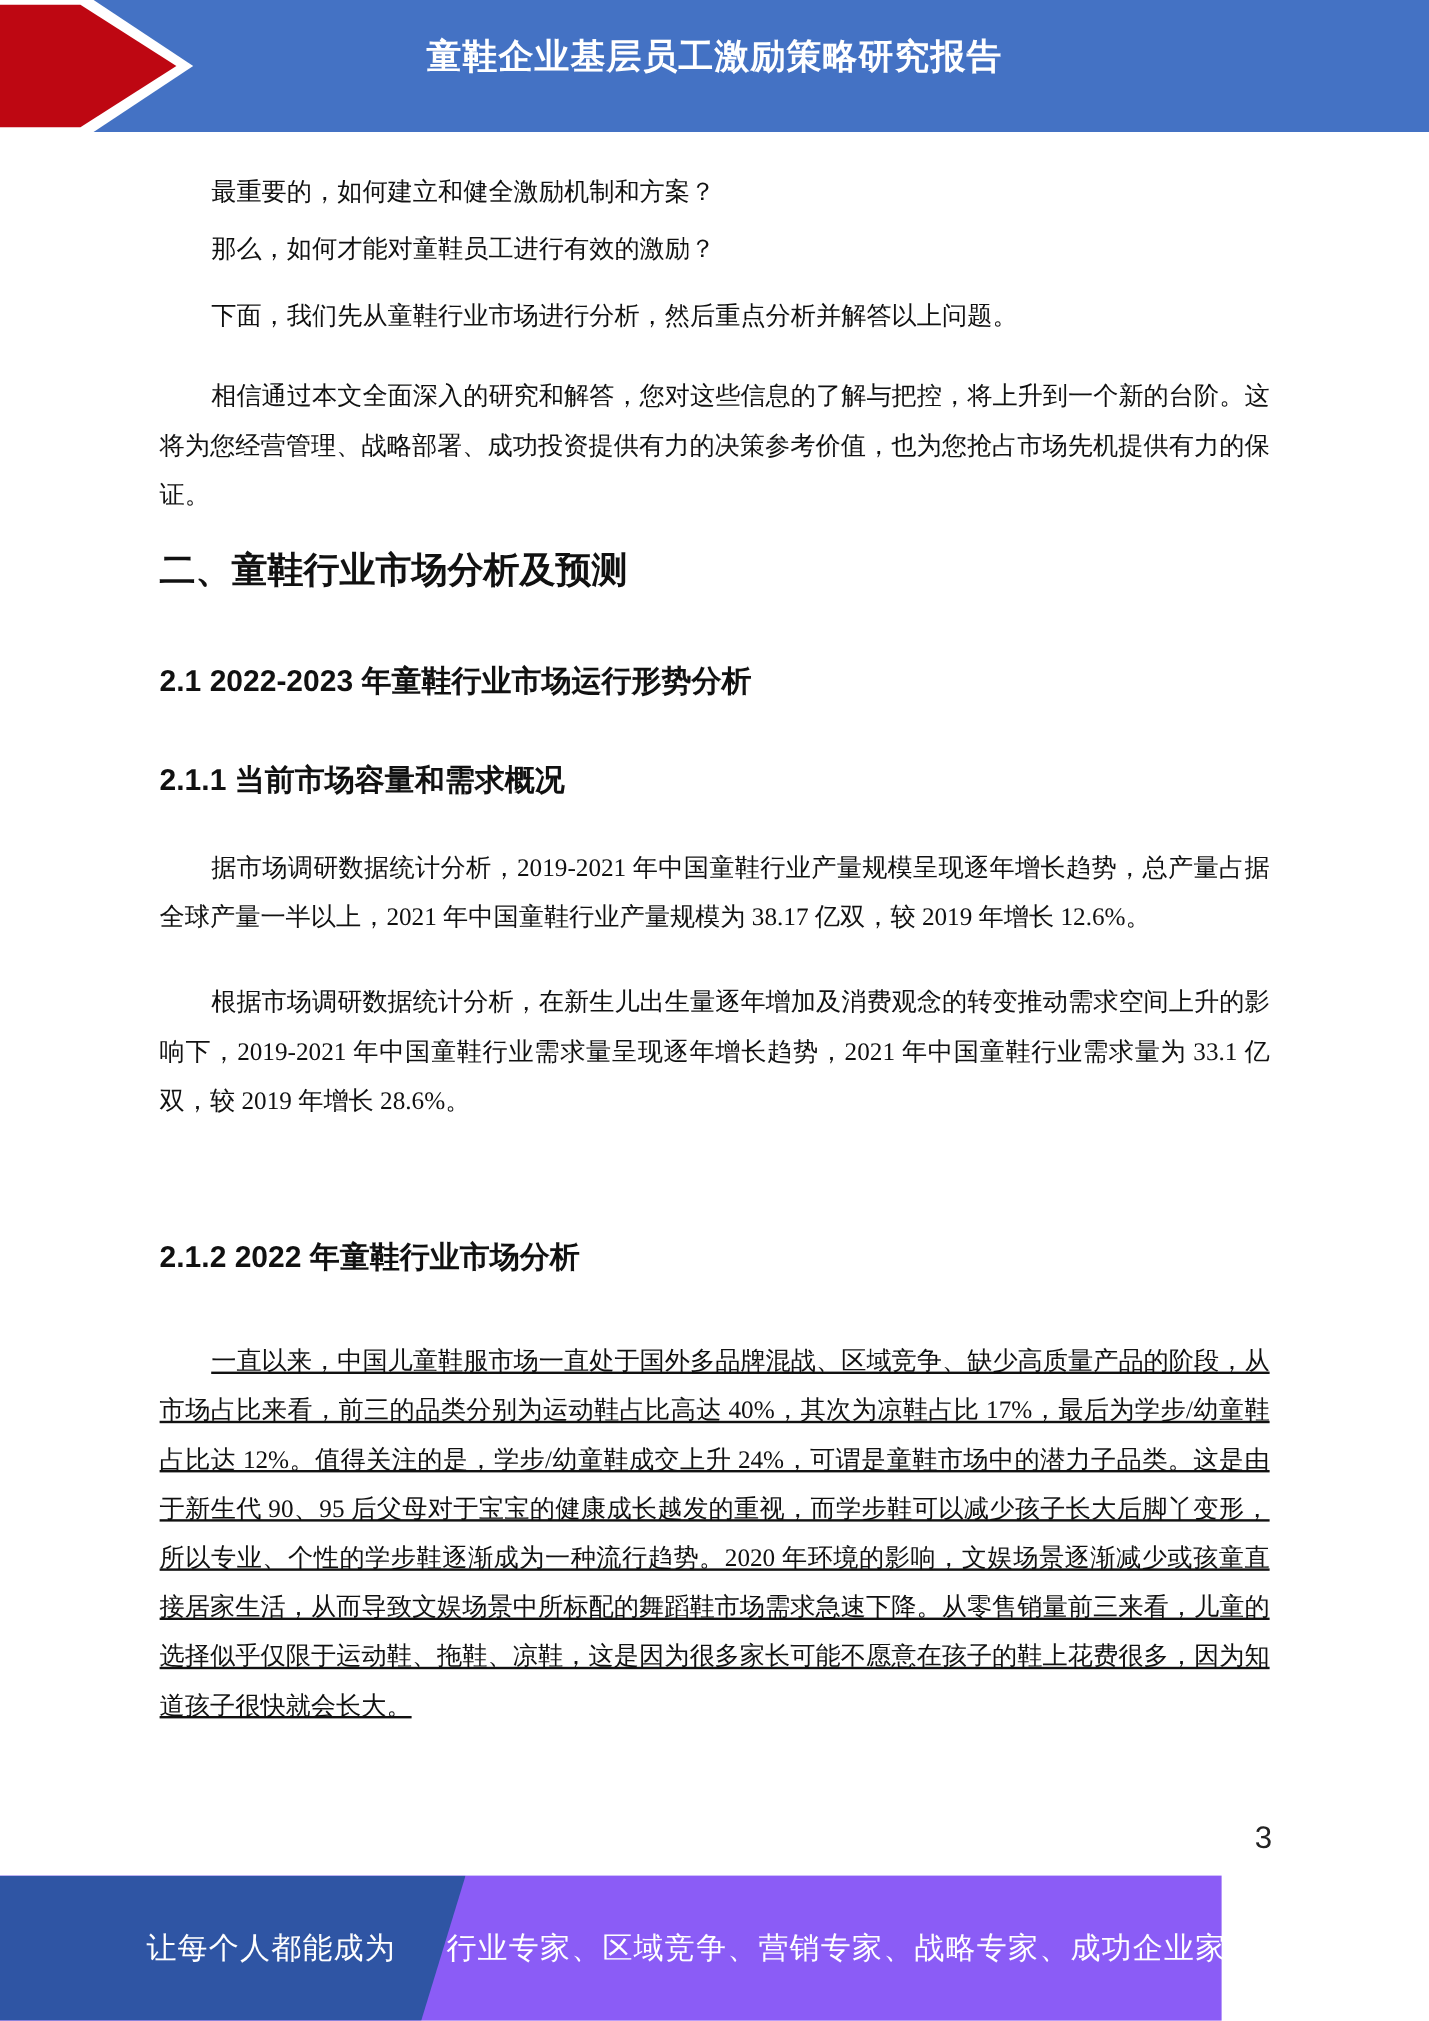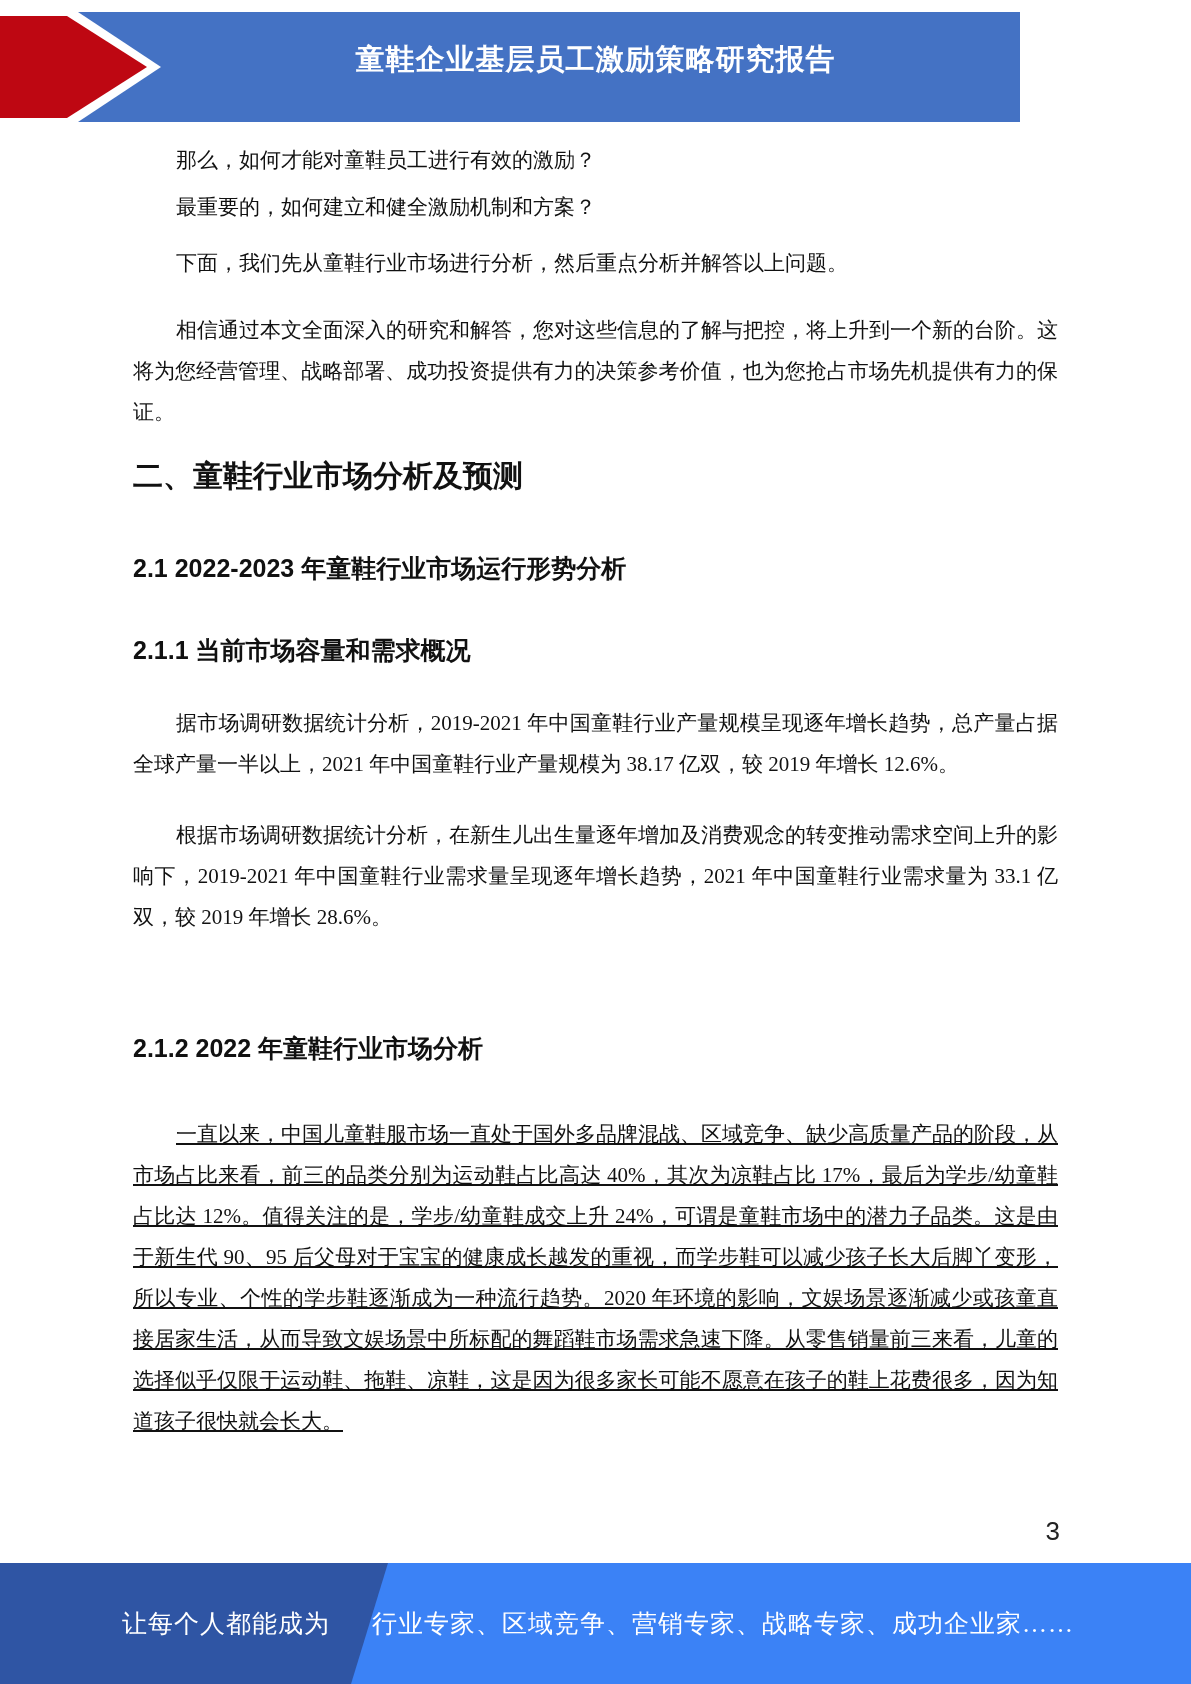--- a/index.html
+++ b/index.html
@@ -8,22 +8,22 @@
     width: 1191px; height: 1684px;
     background: #ffffff;
     font-family: "Liberation Serif", "DejaVu Serif", serif;
     color: #111111;
     position: relative;
     overflow: hidden;
   }
 
   
   .banner {
-    position: absolute; top: 12px; left: 0;
-    width: 1020px; height: 110px;
+    position: absolute; top: 0; left: 0;
+    width: 1191px; height: 110px;
     background: #4472C4;
   }
   .banner-chevron {
     position: absolute; top: 0; left: 0;
     width: 165px; height: 110px;
   }
   .banner-title {
     position: absolute; top: 0; left: 0;
     width: 1191px; height: 96px;
     display: flex; align-items: center; justify-content: center;
@@ -76,22 +76,22 @@
     top: 1516px; left: 0; width: 1060px;
     text-align: right;
     font-size: 26px;
     color: #222222;
     font-family: "Liberation Sans", "DejaVu Sans", sans-serif;
   }
 
   
   .footer {
     position: absolute; left: 0; bottom: 0;
-    width: 1191px; height: 121px;
-    background: #3b82f6;
+    width: 1018px; height: 121px;
+    background: #8b5cf6;
   }
   .footer-blue {
     position: absolute; top: 0; left: 0;
     width: 420px; height: 121px;
     background: #2F55A4;
     clip-path: polygon(0 0, 388px 0, 351px 121px, 0 121px);
   }
   .footer-slogan-left {
     position: absolute; top: 0; left: 0;
     width: 330px; height: 121px;
@@ -112,22 +112,22 @@
 
 <div class="banner">
   <svg class="banner-chevron" viewBox="0 0 165 110" xmlns="http://www.w3.org/2000/svg">
     <polygon points="0,0 78,0 161,55 78,110 0,110" fill="#ffffff"></polygon>
     <polygon points="0,4 67,4 147,55 67,106 0,106" fill="#BE0712"></polygon>
   </svg>
   <div class="banner-title">童鞋企业基层员工激励策略研究报告</div>
 </div>
 
 <div class="content">
+  <p class="intro-line">最重要的，如何建立和健全激励机制和方案？</p>
   <p class="intro-line">那么，如何才能对童鞋员工进行有效的激励？</p>
-  <p class="intro-line">最重要的，如何建立和健全激励机制和方案？</p>
   <p class="p-overview">下面，我们先从童鞋行业市场进行分析，然后重点分析并解答以上问题。</p>
   <p class="p-value">相信通过本文全面深入的研究和解答，您对这些信息的了解与把控，将上升到一个新的台阶。这将为您经营管理、战略部署、成功投资提供有力的决策参考价值，也为您抢占市场先机提供有力的保证。</p>
 
   <h1 class="sec">二、童鞋行业市场分析及预测</h1>
   <h2 class="sec">2.1 2022-2023 年童鞋行业市场运行形势分析</h2>
   <h3 class="sec">2.1.1 当前市场容量和需求概况</h3>
 
   <p class="p-capacity1">据市场调研数据统计分析，2019-2021 年中国童鞋行业产量规模呈现逐年增长趋势，总产量占据全球产量一半以上，2021 年中国童鞋行业产量规模为 38.17 亿双，较 2019 年增长 12.6%。</p>
   <p class="p-capacity2">根据市场调研数据统计分析，在新生儿出生量逐年增加及消费观念的转变推动需求空间上升的影响下，2019-2021 年中国童鞋行业需求量呈现逐年增长趋势，2021 年中国童鞋行业需求量为 33.1 亿双，较 2019 年增长 28.6%。</p>
 

